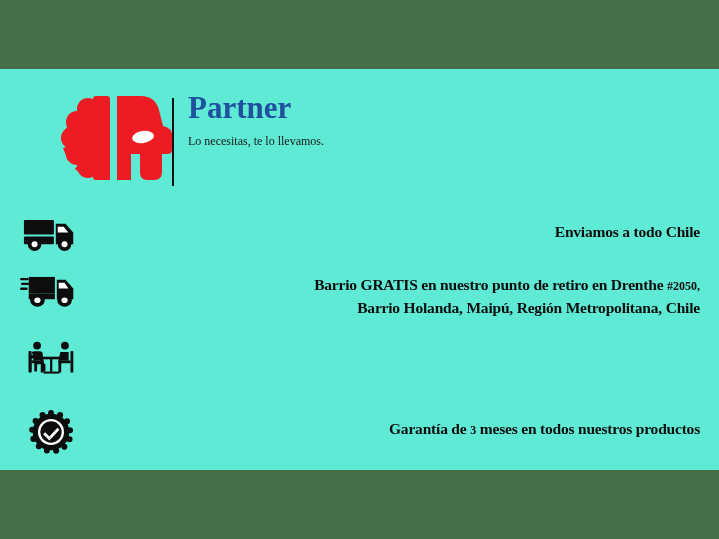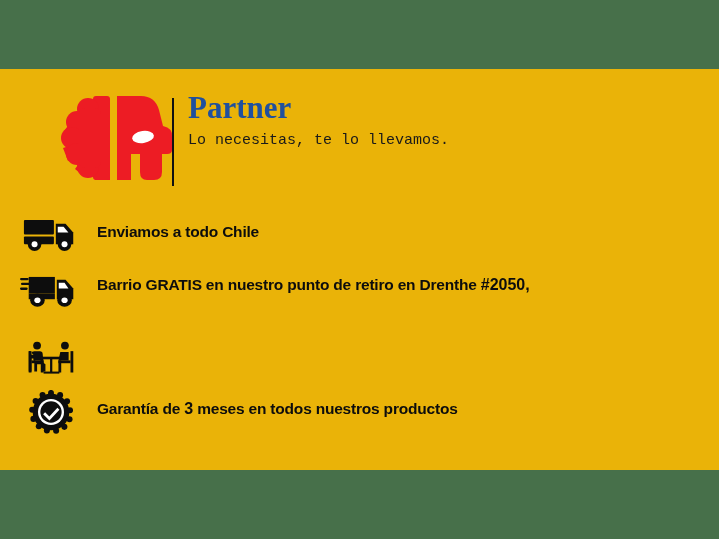--- a/index.html
+++ b/index.html
@@ -10,21 +10,21 @@
     width: 719px;
     height: 539px;
     background: #ffffff;
     font-family: "Liberation Sans", sans-serif;
     overflow: hidden;
   }
   #page {
     position: relative;
     width: 719px;
     height: 539px;
-    background: #eab308;
+    background: #5eead4;
   }
   .band {
     position: absolute;
     left: 0;
     width: 719px;
     background: #47704a;
   }
   #band-top   { top: 0;   height: 69px; }
   #band-bottom{ top: 470px; height: 69px; }
 
@@ -60,24 +60,24 @@
   .brand-line {
     font-family: "Liberation Serif", serif;
     font-weight: bold;
     color: #20509e;
     font-size: 31px;
     line-height: 33px;
     letter-spacing: 0px;
     white-space: nowrap;
   }
   #brand-tagline {
-    font-family: Liberation Mono, monospace;
+    font-family: Liberation Serif, serif;
     font-weight: normal;
     color: #1a1a1a;
-    font-size: 15px;
+    font-size: 12px;
     line-height: 16px;
     margin-top: 9px;
     white-space: nowrap;
   }
 
   
   .feature-row {
     position: absolute;
     left: 20px;
     width: 680px;
@@ -86,37 +86,38 @@
   }
   .feature-icon {
     flex: 0 0 62px;
     width: 62px;
     display: flex;
     align-items: center;
     justify-content: center;
   }
   .feature-text {
     flex: 1 1 auto;
-    font-family: Liberation Sans, sans-serif;
+    font-family: Liberation Serif, serif;
     font-weight: bold;
     font-size: 15.5px;
     line-height: 22px;
     color: #0d0d0d;
     letter-spacing: -0.2px;
     padding-left: 15px;
     padding-top: 2px;
+    text-align: right;
   }
   .small-num {
-    font-size: 16px;
+    font-size: 12px;
     letter-spacing: 0px;
   }
   #row-envios   { top: 216px; }
   #row-retira   { top: 272px; }
   #row-atencion { top: 340px; }
-  #row-garantia { top: 390px; }
+  #row-garantia { top: 410px; }
 
   #row-envios   .feature-text { padding-top: 5px; }
   #row-atencion .feature-text { padding-top: 6px; }
   #row-garantia .feature-text { padding-top: 8px; }
 </style>
 </head>
 <body>
 
 <div id="page">
 
@@ -200,20 +201,21 @@
         <path d="M40 11 L46 11 L50 17 L40 17 Z" fill="#ffffff"></path>
 
         <ellipse cx="18" cy="29" rx="7.5" ry="6.8"></ellipse>
         <ellipse cx="18" cy="29" rx="3.2" ry="2.9" fill="#ffffff"></ellipse>
         <ellipse cx="46" cy="29" rx="7.5" ry="6.8"></ellipse>
         <ellipse cx="46" cy="29" rx="3.2" ry="2.9" fill="#ffffff"></ellipse>
       </svg>
     </div>
     <div class="feature-text">
       <span>Barrio GRATIS en nuestro punto de retiro en Drenthe </span><span class="small-num">#2050,</span><br>
+      <span>Barrio Holanda, Maipú, Región Metropolitana, Chile</span>
     </div>
   </div>
 
   <div class="feature-row" id="row-atencion">
     <div class="feature-icon">
       <svg viewBox="0 0 56 42" width="52" height="39" xmlns="http://www.w3.org/2000/svg" fill="#0d0d0d">
 
         <circle cx="13" cy="6" r="4.2"></circle>
         <path d="M7 14 Q7 12 10 12 L16 12 Q19 12 19 15 L19 24 L11 24 L11 18 Q11 16 8 16 L6 16 L6 12 L4 12 L4 34 L7 34 L7 20 L10 20 L10 34 L13 34 L13 26 L19 26 L19 34 L22 34 L22 26 L19 24 Z"></path>
         <rect x="4" y="12" width="3" height="23"></rect>

